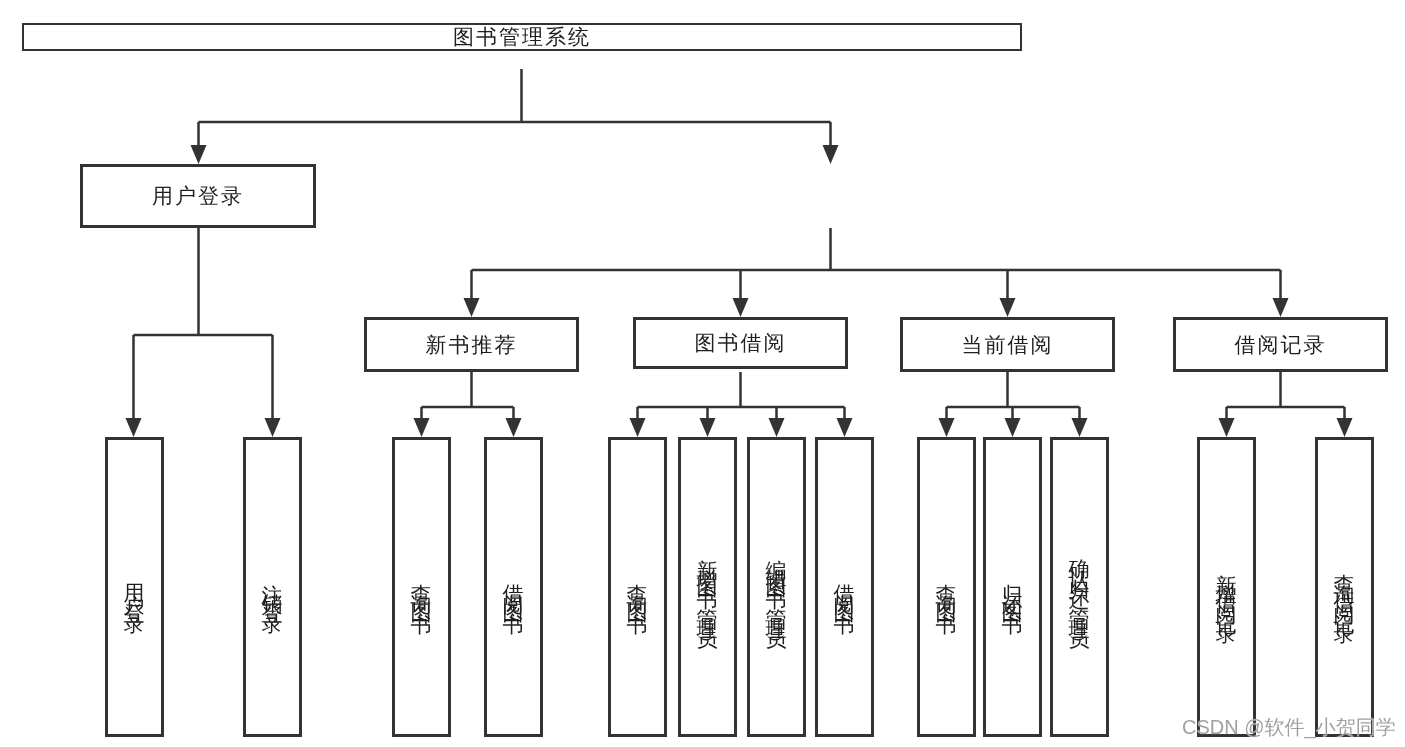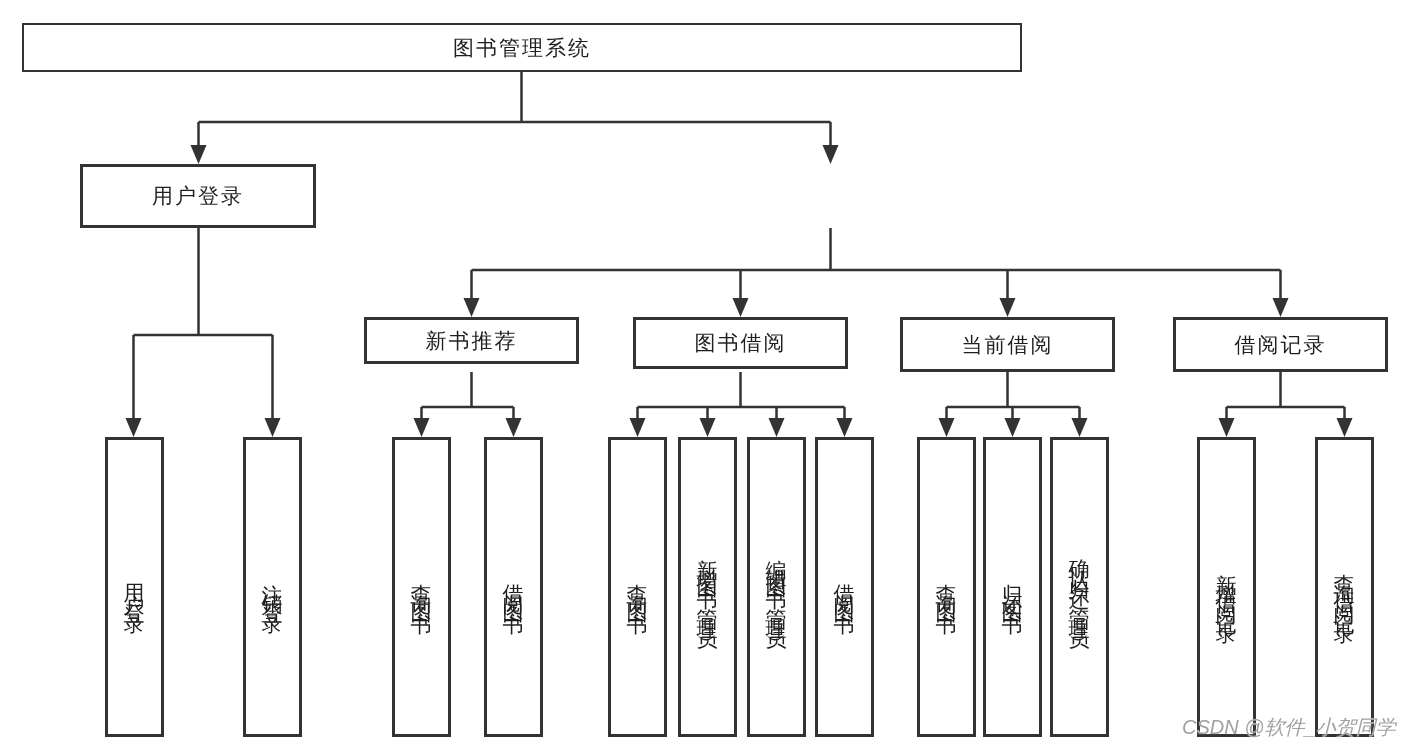--- a/index.html
+++ b/index.html
@@ -50,21 +50,20 @@
 
   .watermark {
     position: absolute;
     left: 1182px;
     top: 714px;
     width: 220px;
     font-size: 20px;
     color: #a0a0a0;
     white-space: nowrap;
     text-shadow: 0 0 1px #ffffff;
-    font-style: italic;
   }
 </style>
 </head>
 <body>
 
 <div class="stage">
 
   <svg class="connectors" viewBox="0 0 1405 747" fill="none">
     <g stroke="#333333" stroke-width="2.5">
 
@@ -101,29 +100,29 @@
       <polygon points="768.5,418 784.5,418 776.5,437"></polygon>
       <polygon points="836.5,418 852.5,418 844.5,437"></polygon>
       <polygon points="938.5,418 954.5,418 946.5,437"></polygon>
       <polygon points="1004.5,418 1020.5,418 1012.5,437"></polygon>
       <polygon points="1071.5,418 1087.5,418 1079.5,437"></polygon>
       <polygon points="1218.5,418 1234.5,418 1226.5,437"></polygon>
       <polygon points="1336.5,418 1352.5,418 1344.5,437"></polygon>
     </g>
   </svg>
 
-  <div class="box root" style="left:22px; top:23px; width:1000px; height:49px;">
+  <div class="box root" style="left:22px; top:23px; width:1000px; height:28px;">
     <span class="hlabel">图书管理系统</span>
   </div>
 
   <div class="box" style="left:80px; top:164px; width:236px; height:64px;">
     <span class="hlabel">用户登录</span>
   </div>
 
-  <div class="box" style="left:364px; top:317px; width:215px; height:47px;">
+  <div class="box" style="left:364px; top:317px; width:215px; height:55px;">
     <span class="hlabel">新书推荐</span>
   </div>
   <div class="box" style="left:633px; top:317px; width:215px; height:52px;">
     <span class="hlabel">图书借阅</span>
   </div>
   <div class="box" style="left:1173px; top:317px; width:215px; height:55px;">
     <span class="hlabel">借阅记录</span>
   </div>
   <div class="box" style="left:900px; top:317px; width:215px; height:55px;">
     <span class="hlabel">当前借阅</span>

